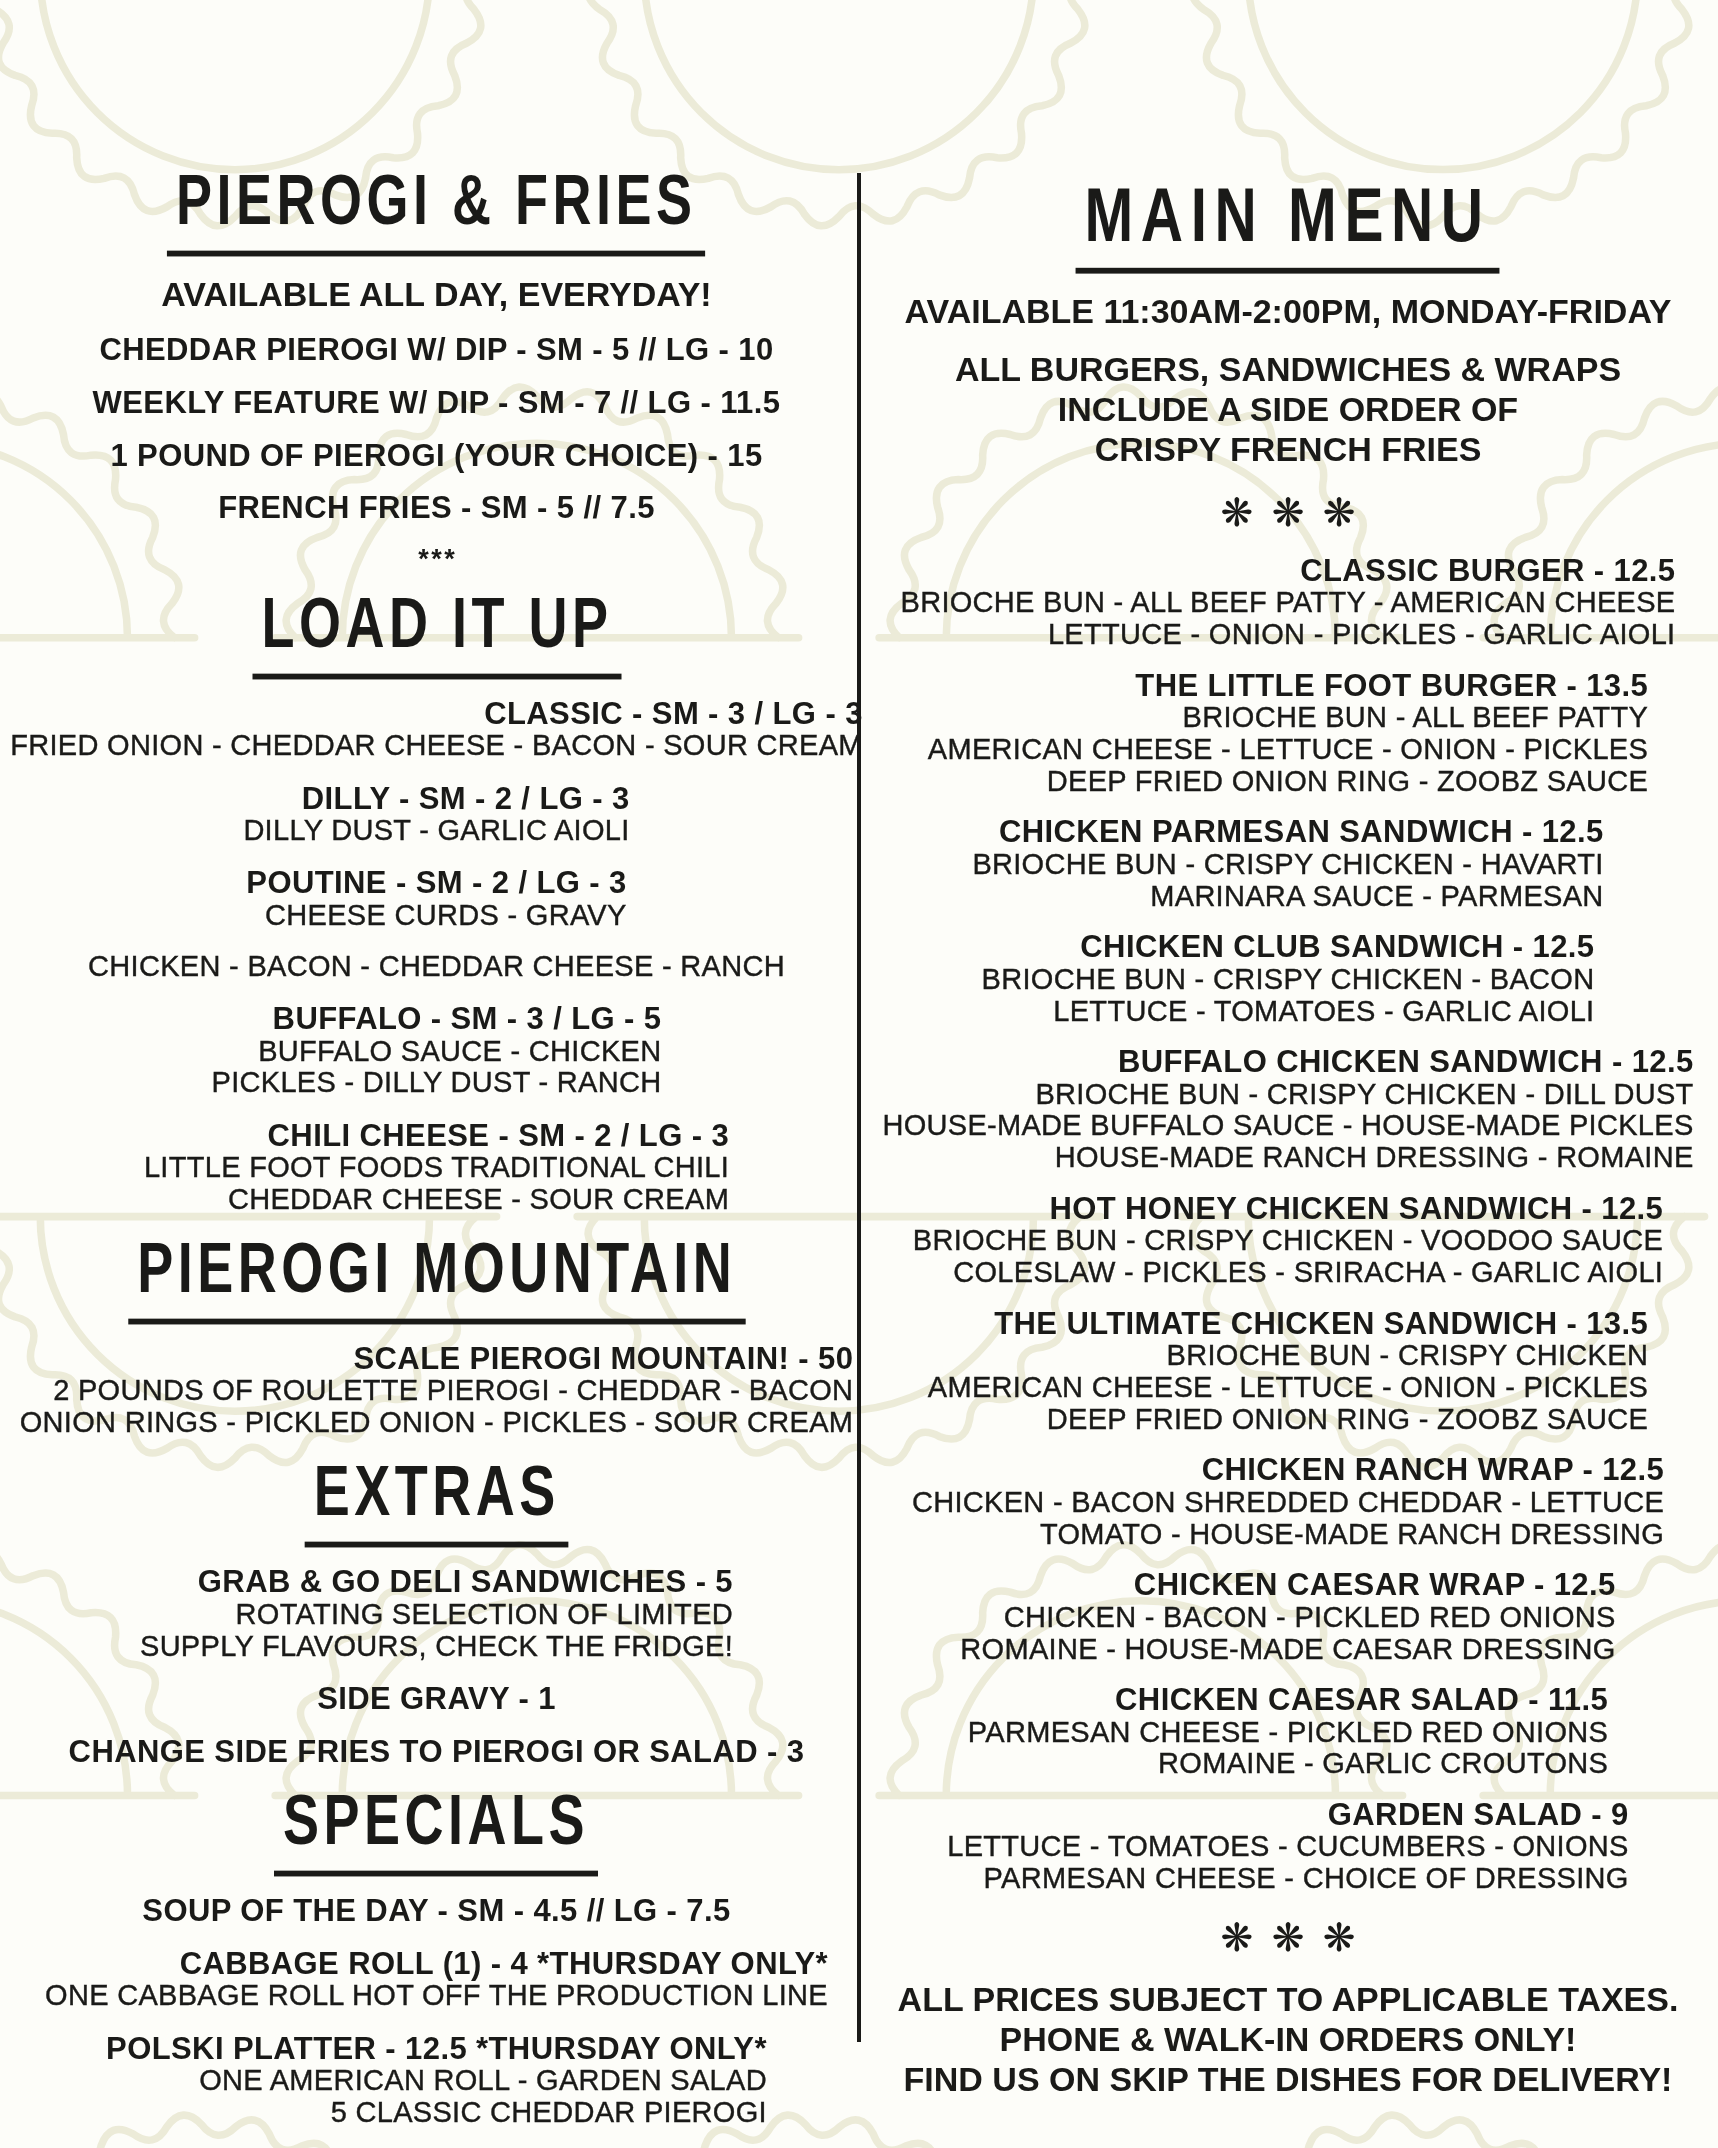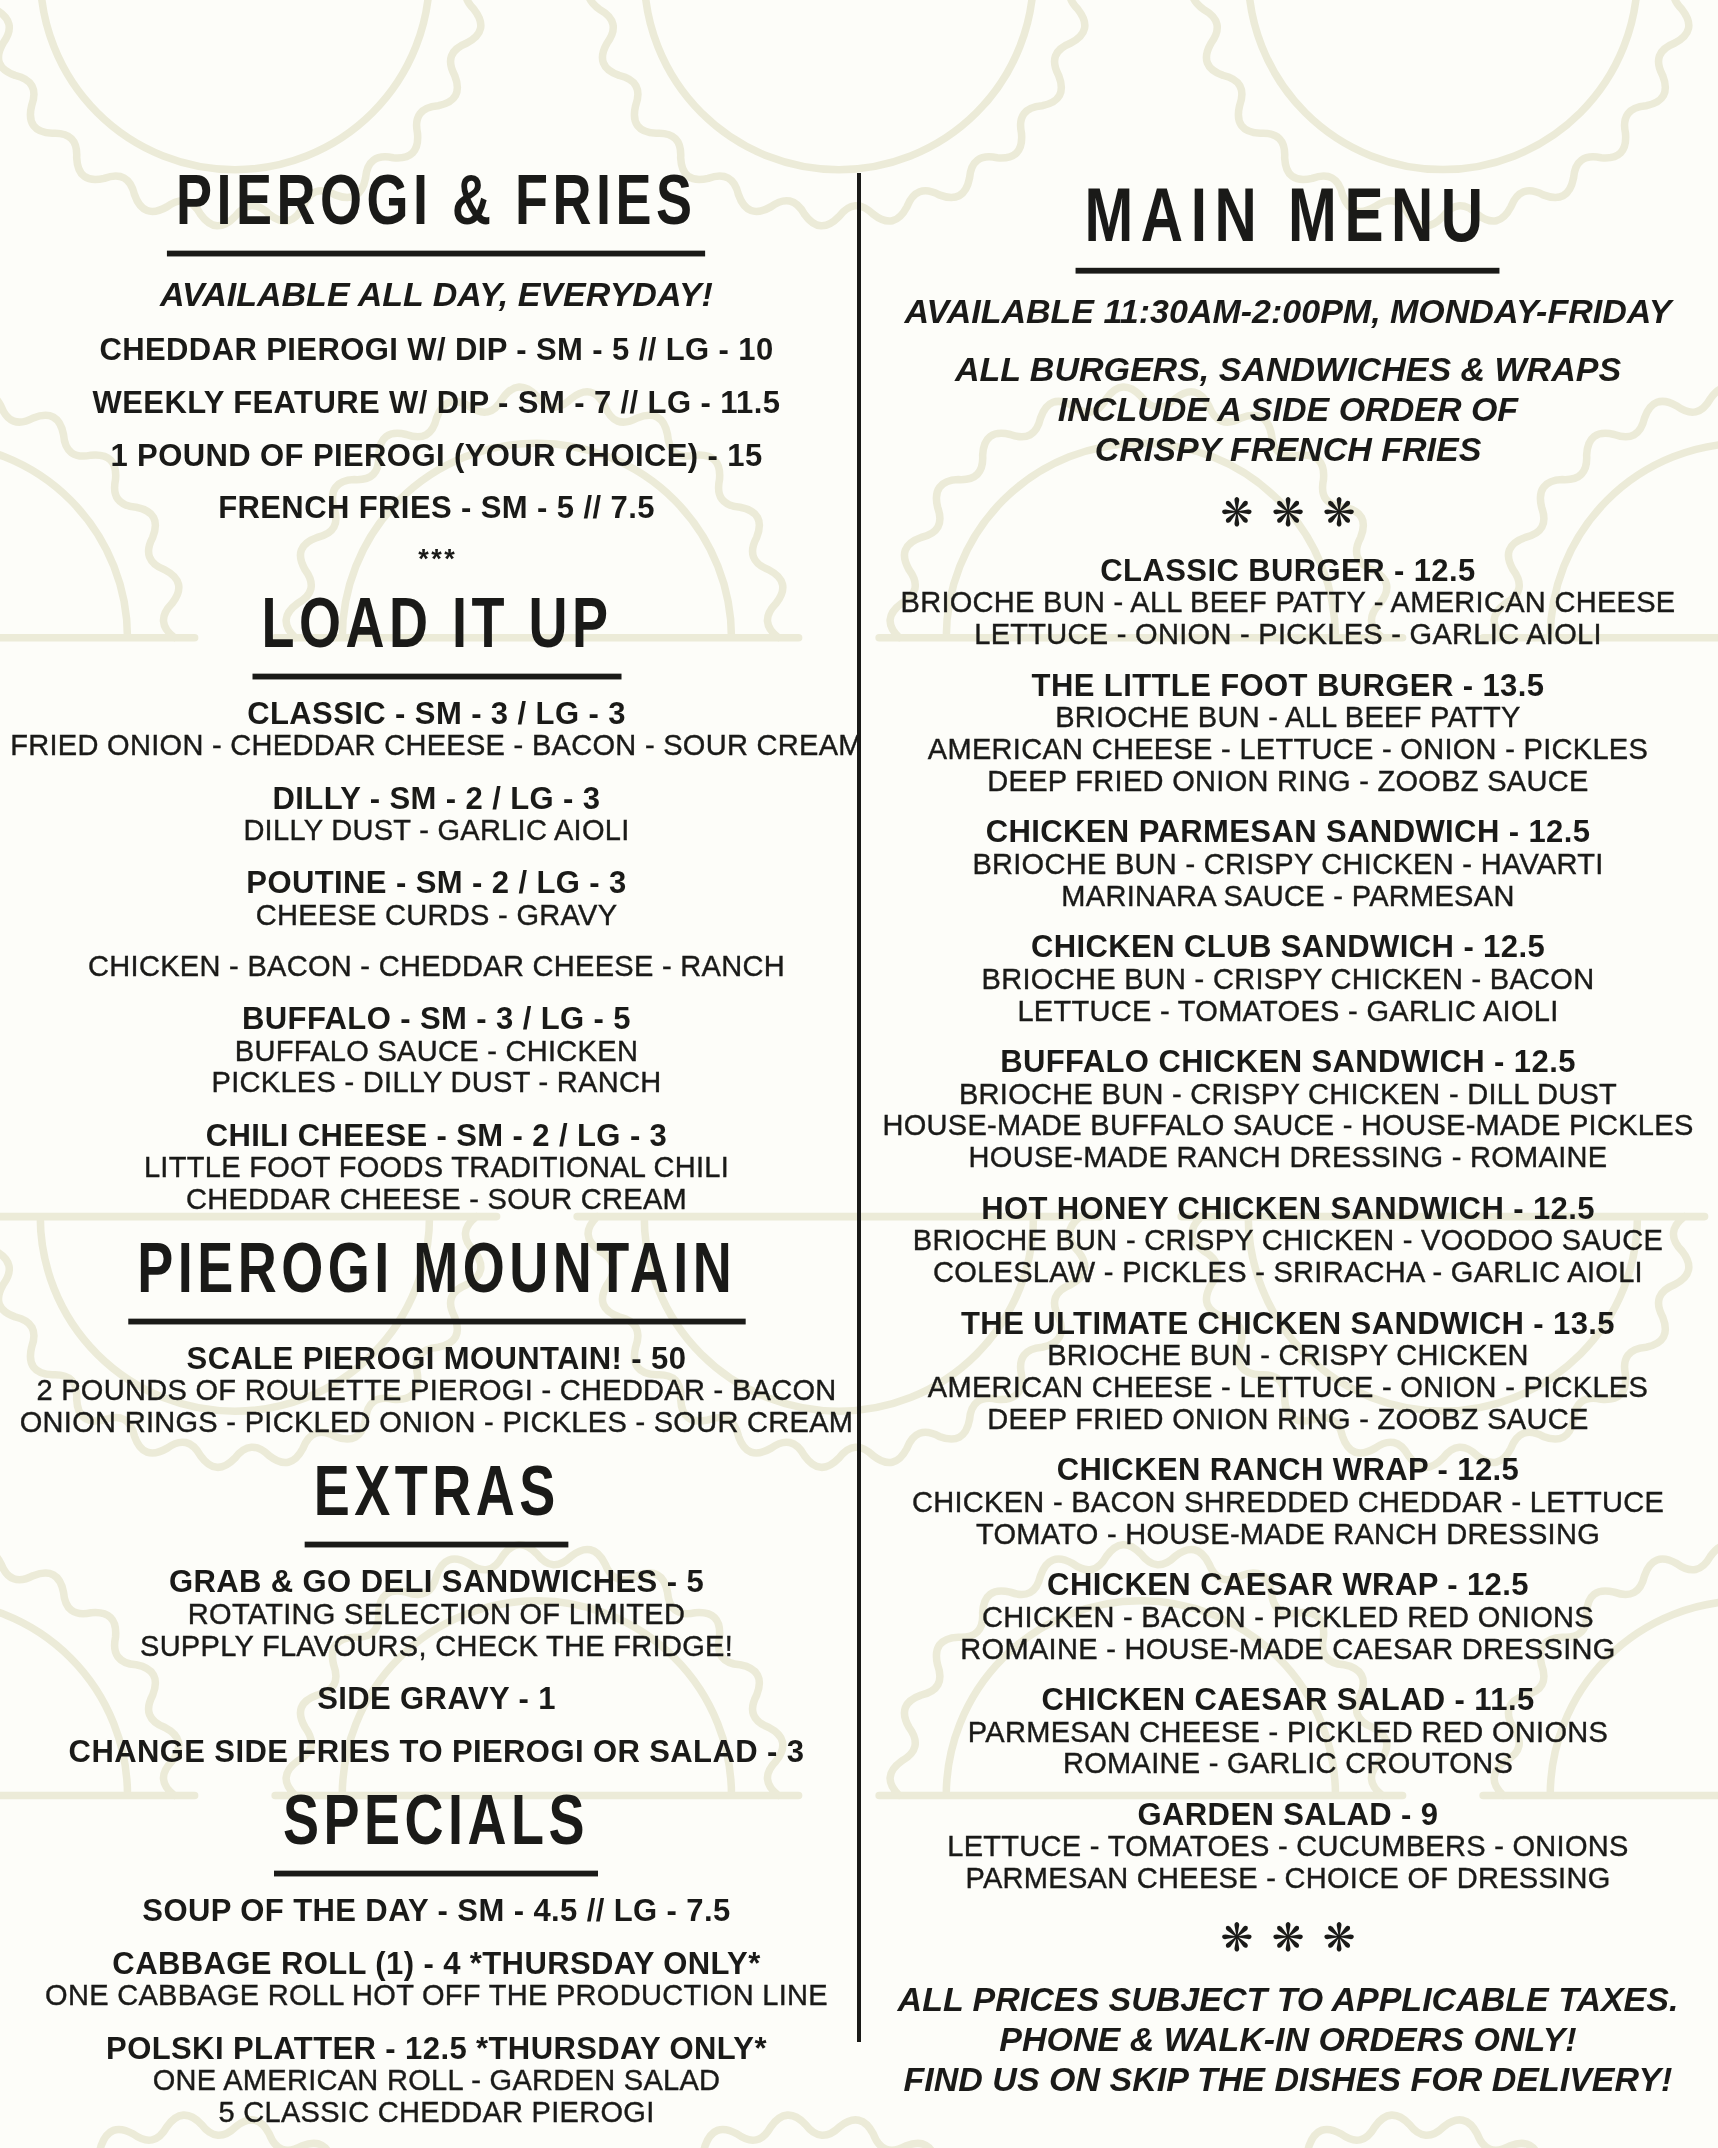--- a/index.html
+++ b/index.html
@@ -52,28 +52,27 @@
     transform-origin: 50% 80%;
     border-bottom: 5.9px solid var(--ink);
     padding: 0 10px 13.4px;
     white-space: nowrap;
   }
   .column[data-col="right"] .hd { font-size: 65px; letter-spacing: 8.4px; }
 
   .note { margin-bottom: 18.5px; }
   .note-line {
     font-weight: bold;
-    font-style: italic;
     font-size: 34px;
     line-height: 1.17;
     white-space: nowrap;
   }
   .note--footer { margin-top: 1.7px; }
 
-  .item { margin-bottom: 17.6px; }
+  .item { margin-bottom: 17.6px; text-align: right; }
   .column[data-col="left"] .item { margin-bottom: 19.3px; }
   .item-title {
     font-weight: bold;
     font-size: 31px;
     line-height: 1.08;
     letter-spacing: 0.4px;
     white-space: nowrap;
   }
   .item-detail {
     font-size: 29px;

